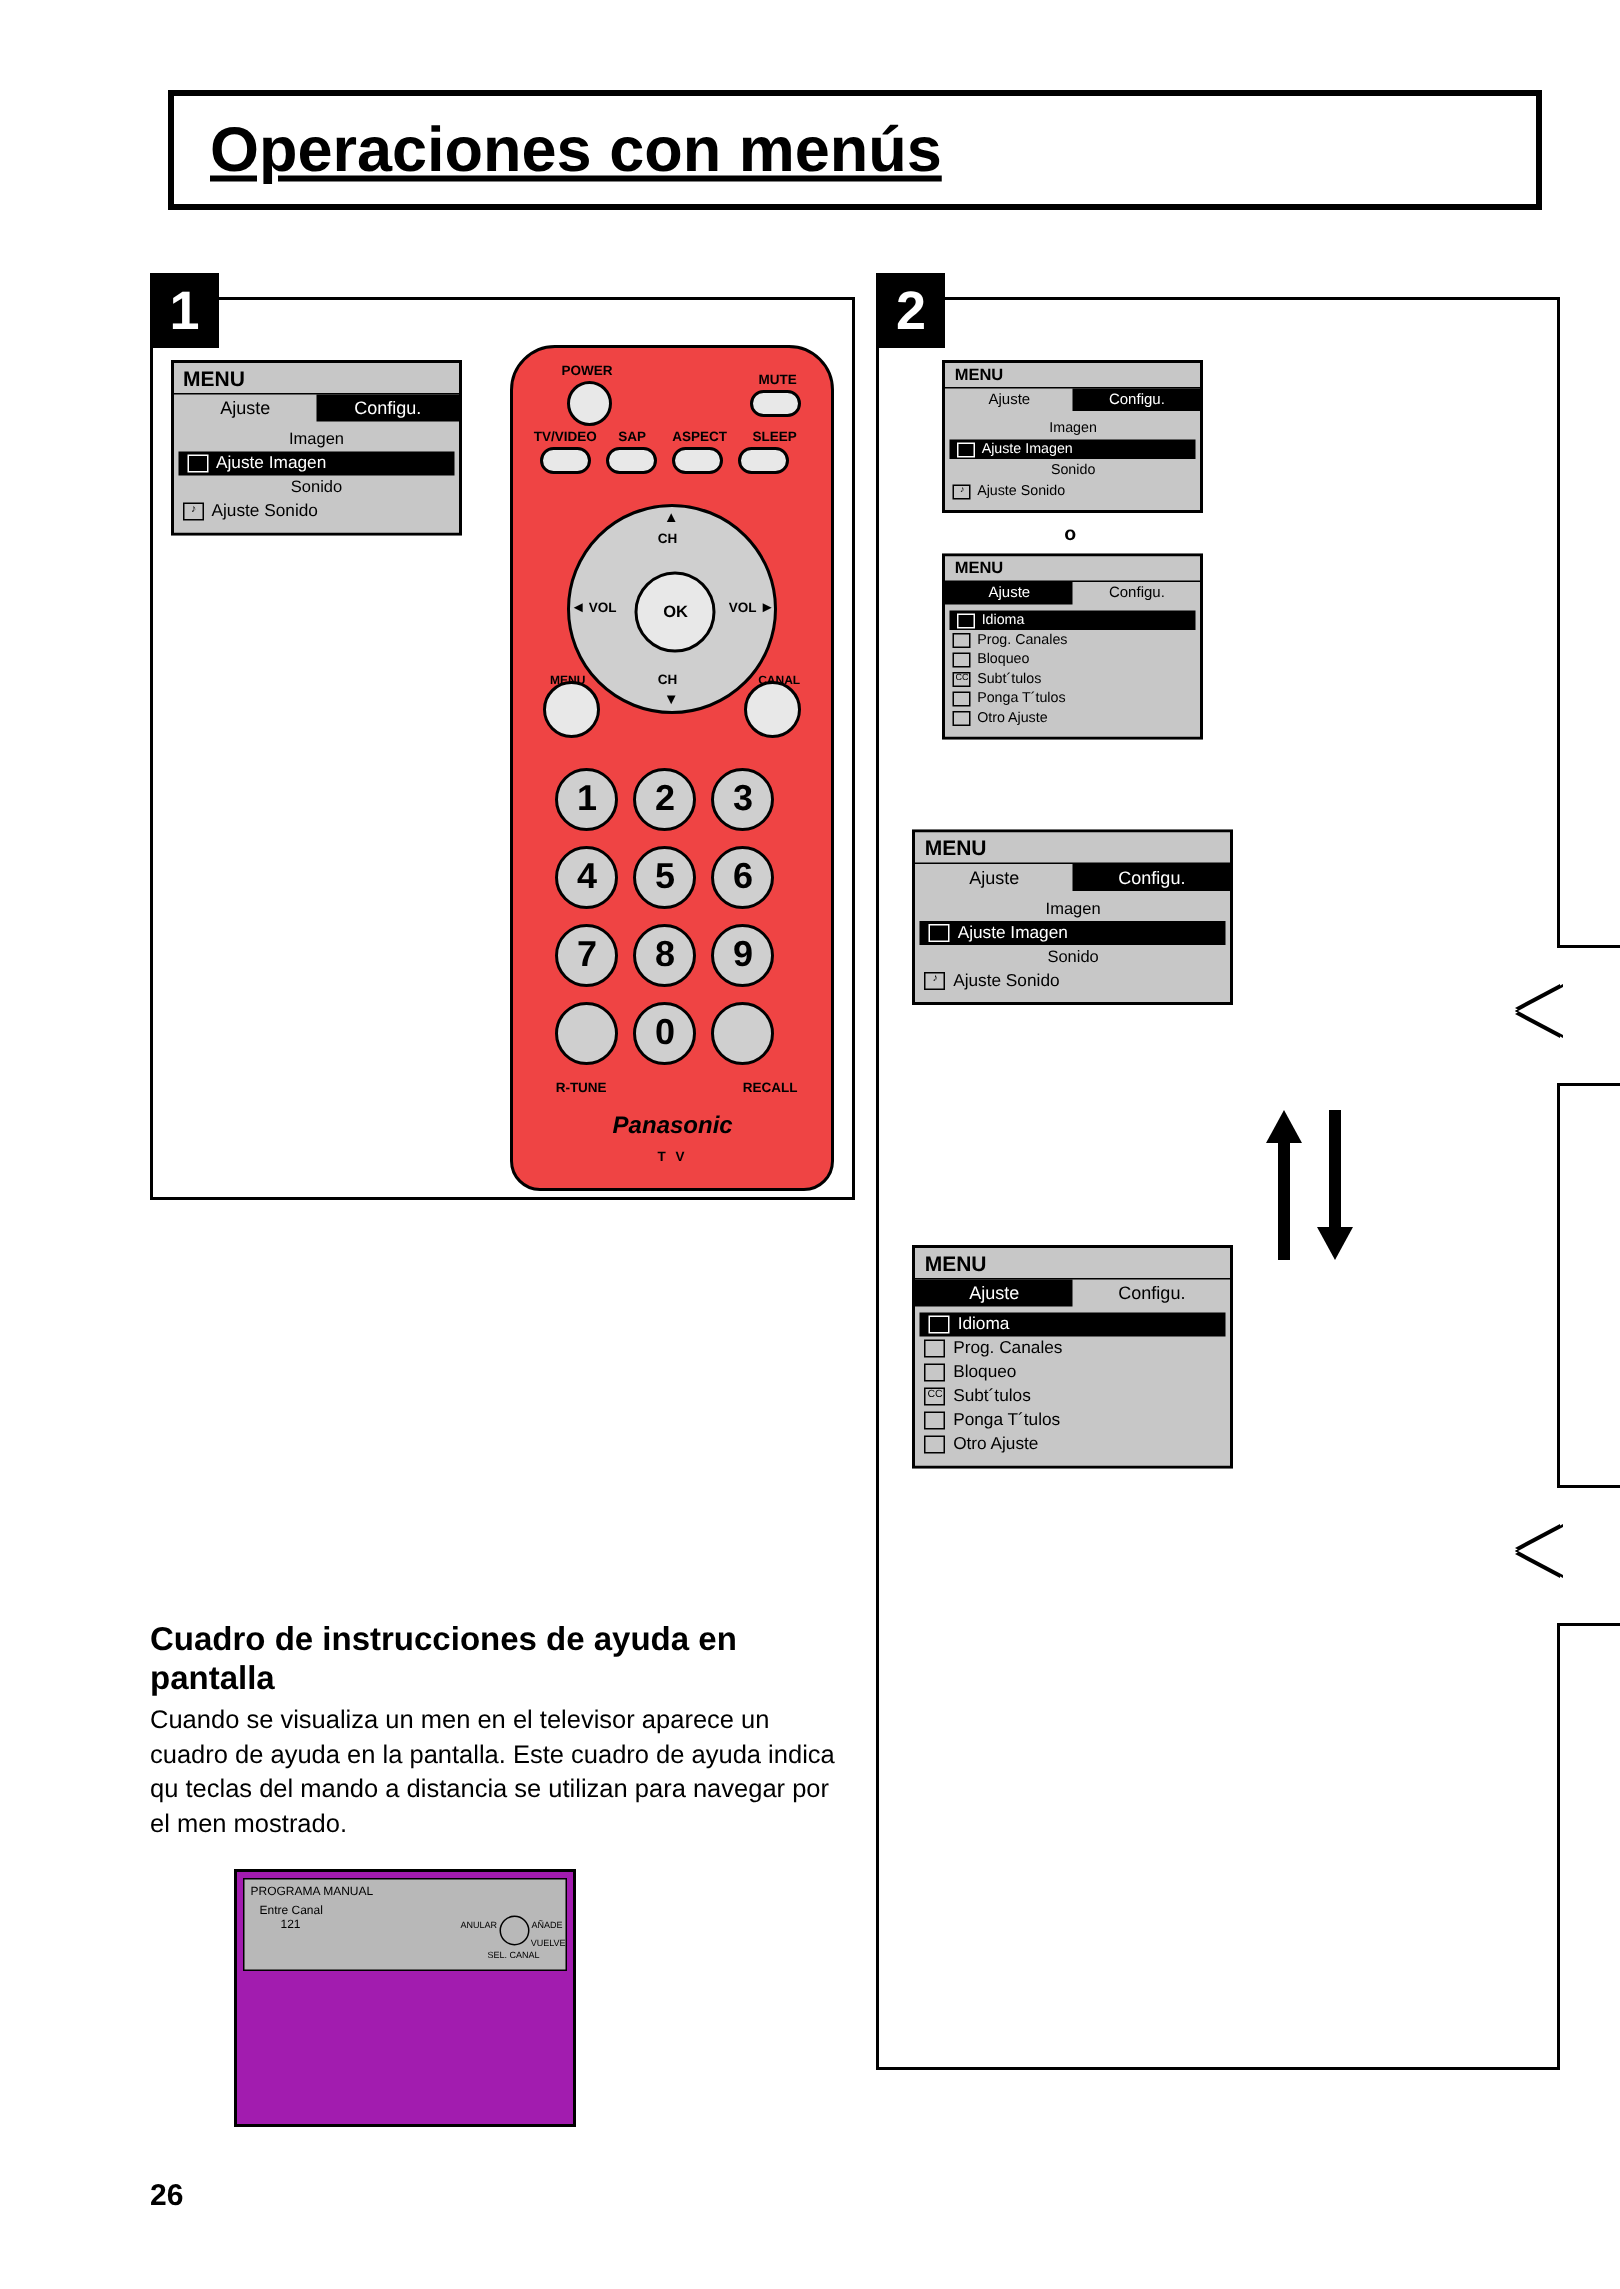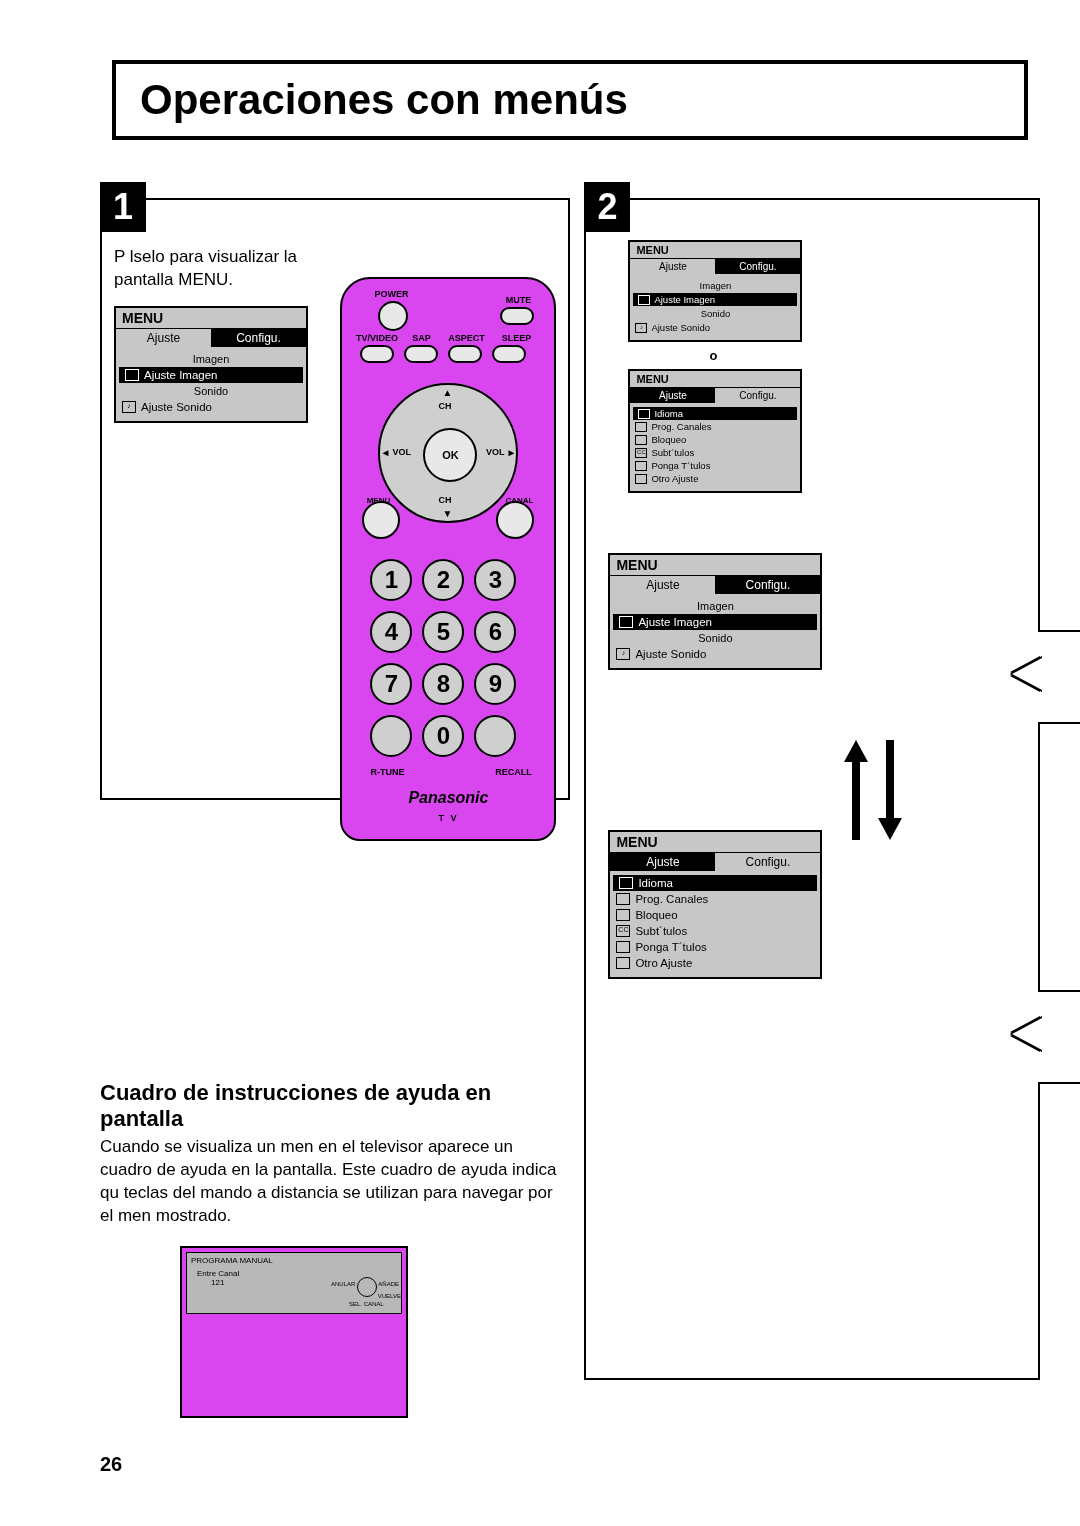--- a/index.html
+++ b/index.html
@@ -20,20 +20,21 @@
     border: 4px solid #000;
     padding: 12px 24px;
     margin-bottom: 44px;
     margin-left: 12px;
     margin-right: 12px;
   }
   .title-box h1 {
     margin: 0;
     font-size: 42px;
     font-weight: bold;
+    text-decoration: underline;
   }
   .columns {
     display: flex;
     gap: 14px;
     position: relative;
   }
   .col-left {
     width: 475px;
     position: relative;
   }
@@ -144,24 +145,23 @@
     margin: 6px 0;
     font-weight: bold;
   }
   
   .remote {
     position: absolute;
     top: 30px;
     right: 12px;
     width: 212px;
     height: 560px;
-    background: #d946ef;
+    background: #ef4444;
     border: 2px solid #000;
     border-radius: 30px 30px 20px 20px;
-    margin-top: 47px;
   }
   .remote .lbl {
     position: absolute;
     font-size: 9px;
     font-weight: bold;
     text-align: center;
   }
   .remote .btn {
     position: absolute;
     border: 2px solid #000;
@@ -241,25 +241,25 @@
     font-size: 22px;
     margin: 0 0 4px 0;
   }
   .help-section p {
     font-size: 17px;
     line-height: 1.35;
     margin: 0;
   }
   .help-tv {
     margin-top: 18px;
-    margin-left: 80px;
+    margin-left: 56px;
     width: 224px;
     height: 168px;
     border: 2px solid #000;
-    background: #d946ef;
+    background: #a21caf;
     position: relative;
   }
   .help-tv .inner {
     background:#b8b8b8;
     margin:4px;
     height:54px;
     border:1px solid #000;
     font-size:9px;
     padding:3px 4px;
     position:relative;
@@ -324,21 +324,20 @@
 <div class="page">
   <div class="title-box">
     <h1>Operaciones con menús</h1>
   </div>
 
   <div class="columns">
 
     <div class="col-left">
       <div class="step-box">
         <div class="step-number">1</div>
-        <p class="intro-text">P lselo para visualizar la pantalla MENU.</p>
 
         <div class="menu-widget">
           <div class="menu-header">MENU</div>
           <div class="menu-tabs">
             <div class="menu-tab">Ajuste</div>
             <div class="menu-tab active">Configu.</div>
           </div>
           <div class="menu-list">
             <div class="menu-section-label">Imagen</div>
             <div class="menu-row hl">

